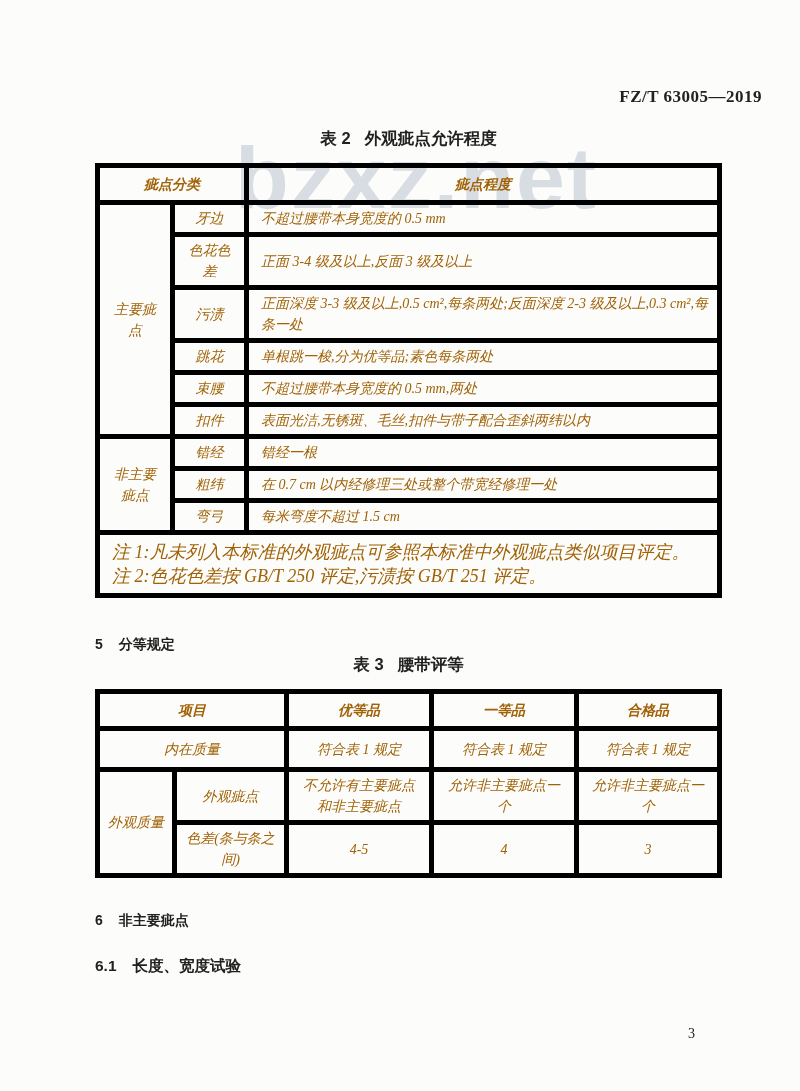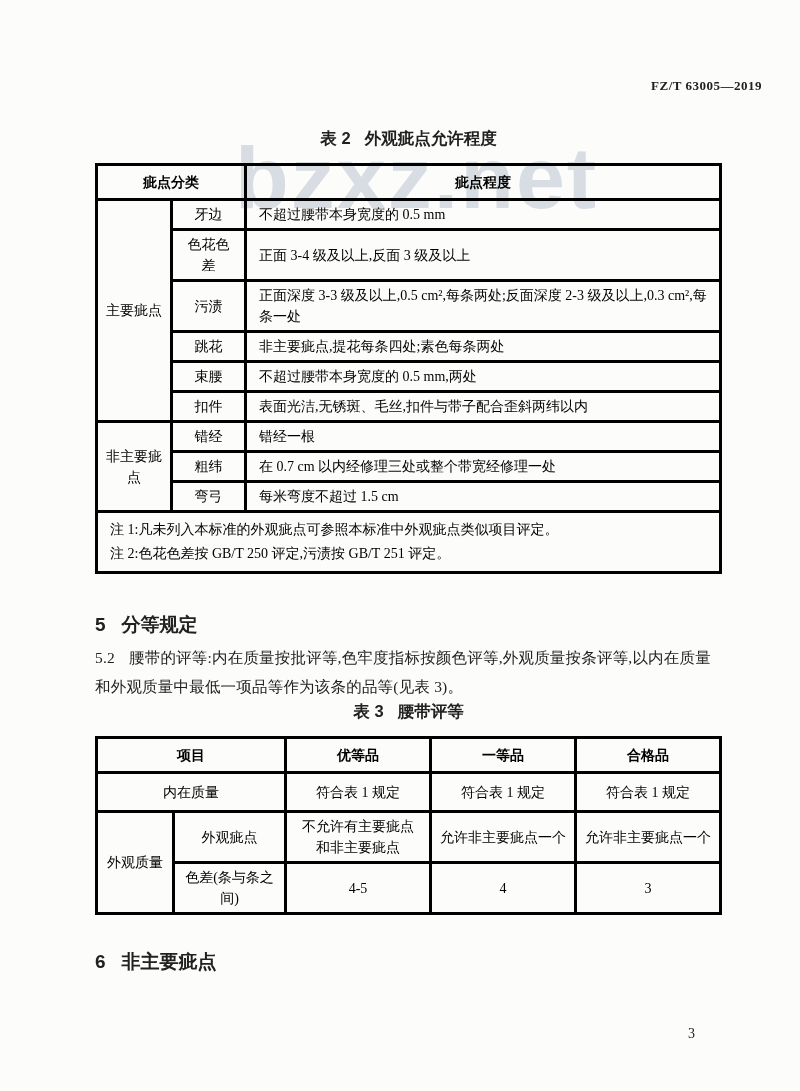--- a/index.html
+++ b/index.html
@@ -3,49 +3,49 @@
 <meta charset="utf-8">
 <style>
   html,body{margin:0;padding:0;background:#e8e8e8;}
   .page{
     position:relative;width:800px;height:1091px;margin:0 auto;
     background:#fcfcfa;overflow:hidden;color:#212121;
     font-family:"Liberation Serif","DejaVu Serif",serif;
   }
   .hei{font-family:"Liberation Sans","DejaVu Sans",sans-serif;font-weight:bold;}
   .header-right{
-    position:absolute;top:78px;right:38px;font-size:13px;font-weight:bold;
+    position:absolute;top:87px;right:38px;font-size:17px;font-weight:bold;
     letter-spacing:.5px;z-index:2;
   }
   .watermark{
     position:absolute;top:134px;left:235px;z-index:0;
     font-family:"Liberation Sans","DejaVu Sans",sans-serif;font-weight:bold;
     font-size:88px;line-height:1;color:#ccd3dc;opacity:.75;
     letter-spacing:2px;user-select:none;pointer-events:none;
   }
   .content{position:absolute;left:95px;top:0;width:627px;z-index:1;}
   .tbl-title{
     text-align:center;font-size:16.5px;margin:0;
   }
   .tbl-title .gap{display:inline-block;width:14px;}
   table.tbl{
     border-collapse:collapse;width:100%;background:transparent;
     border:2px solid #1f1f1f;
   }
   table.tbl th,table.tbl td{
-    border:3px solid #000000;font-size:14px;line-height:21px;color:#000000;
-    padding:3px 8px;background:transparent;
+    border:5px solid #000000;font-size:14px;line-height:21px;color:#a16207;
+    padding:3px 8px;background:transparent;font-style:italic;
   }
   table.tbl th{font-weight:bold;height:26px;text-align:center;}
   .cell-center{text-align:center;margin-left:7px;}
   .cell-left{text-align:left;padding-left:12px !important;}
   .notes-cell{padding:5px 12px !important;}
-  .notes-cell .note-line{font-size:14px;line-height:24px;}
+  .notes-cell .note-line{font-size:18px;line-height:24px;}
   .preline{white-space:pre-line;}
-  .sec-heading{margin:0;font-size:19px;}
+  .sec-heading{margin:0;font-size:14px;}
   .sec-heading .num{display:inline-block;margin-right:16px;}
   .sec5{margin-top:38px;}
   .sec6{margin-top:34px;}
   .sub61{margin-top:26px;font-size:15.5px;}
   .clause{margin:0;font-size:15.5px;line-height:29px;letter-spacing:.2px;}
   .clause .cnum{display:inline-block;margin-right:14px;}
   .c51{margin-top:24px;}
   .c52{margin-top:5px;}
   .t2title{margin-top:128px;margin-bottom:13px;}
   .t3title{margin-bottom:13px;}
@@ -87,21 +87,21 @@
       <tr>
         <td class="cell-center">色花色差</td>
         <td class="cell-left">正面 3-4 级及以上,反面 3 级及以上</td>
       </tr>
       <tr>
         <td class="cell-center">污渍</td>
         <td class="cell-left">正面深度 3-3 级及以上,0.5 cm²,每条两处;反面深度 2-3 级及以上,0.3 cm²,每条一处</td>
       </tr>
       <tr>
         <td class="cell-center">跳花</td>
-        <td class="cell-left">非主要疵点,提花每条四处;素色每条两处</td>
+        <td class="cell-left">单根跳一梭,分为优等品;素色每条两处</td>
       </tr>
       <tr>
         <td class="cell-center">束腰</td>
         <td class="cell-left">不超过腰带本身宽度的 0.5 mm,两处</td>
       </tr>
       <tr>
         <td class="cell-center">扣件</td>
         <td class="cell-left">表面光洁,无锈斑、毛丝,扣件与带子配合歪斜两纬以内</td>
       </tr>
       <tr>
@@ -122,23 +122,20 @@
           <div class="note-line">注 1:凡未列入本标准的外观疵点可参照本标准中外观疵点类似项目评定。</div>
           <div class="note-line">注 2:色花色差按 GB/T 250 评定,污渍按 GB/T 251 评定。</div>
         </td>
       </tr>
     </tbody>
       </table>
 
     <h3 class="sec-heading hei sec5">
       <span class="num">5</span><span>分等规定</span>
     </h3>
-    <p class="clause c52">
-      <span class="cnum">5.2</span><span>腰带的评等:内在质量按批评等,色牢度指标按颜色评等,外观质量按条评等,以内在质量和外观质量中最低一项品等作为该条的品等(见表 3)。</span>
-    </p>
 
     <div class="tbl-title hei t3title">
       <span>表 3</span><span class="gap"></span><span>腰带评等</span>
     </div>
 
     <table class="tbl t3">
       <colgroup>
           <col style="width:77px">
           <col style="width:112px">
           <col style="width:145px">
@@ -171,17 +168,20 @@
         <td class="cell-center">4-5</td>
         <td class="cell-center">4</td>
         <td class="cell-center">3</td>
       </tr>
     </tbody>
       </table>
 
     <h3 class="sec-heading hei sec6">
       <span class="num">6</span><span>非主要疵点</span>
     </h3>
+    <h4 class="sec-heading hei sub61">
+      <span class="num">6.1</span><span>长度、宽度试验</span>
+    </h4>
 
   </div>
 
   <div class="page-number">3</div>
 </div>
 
 </body></html>

